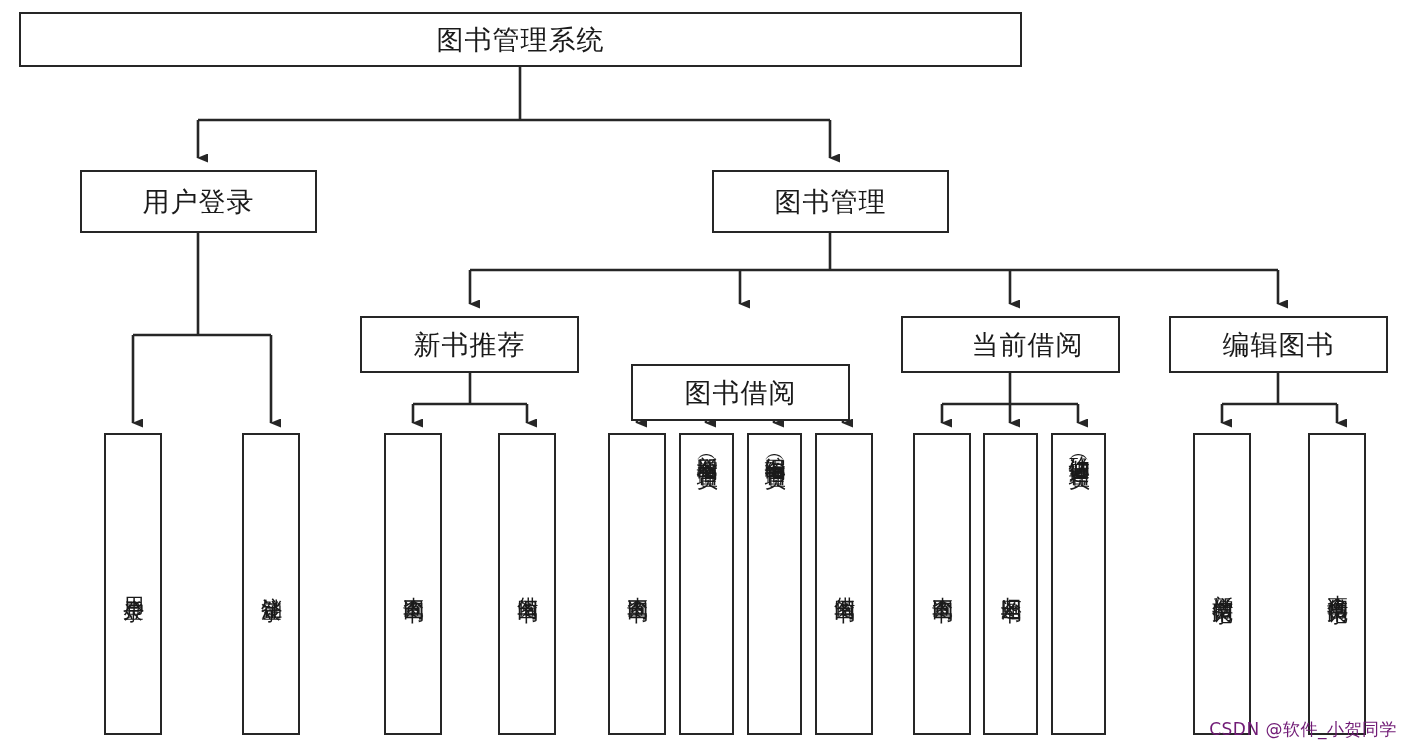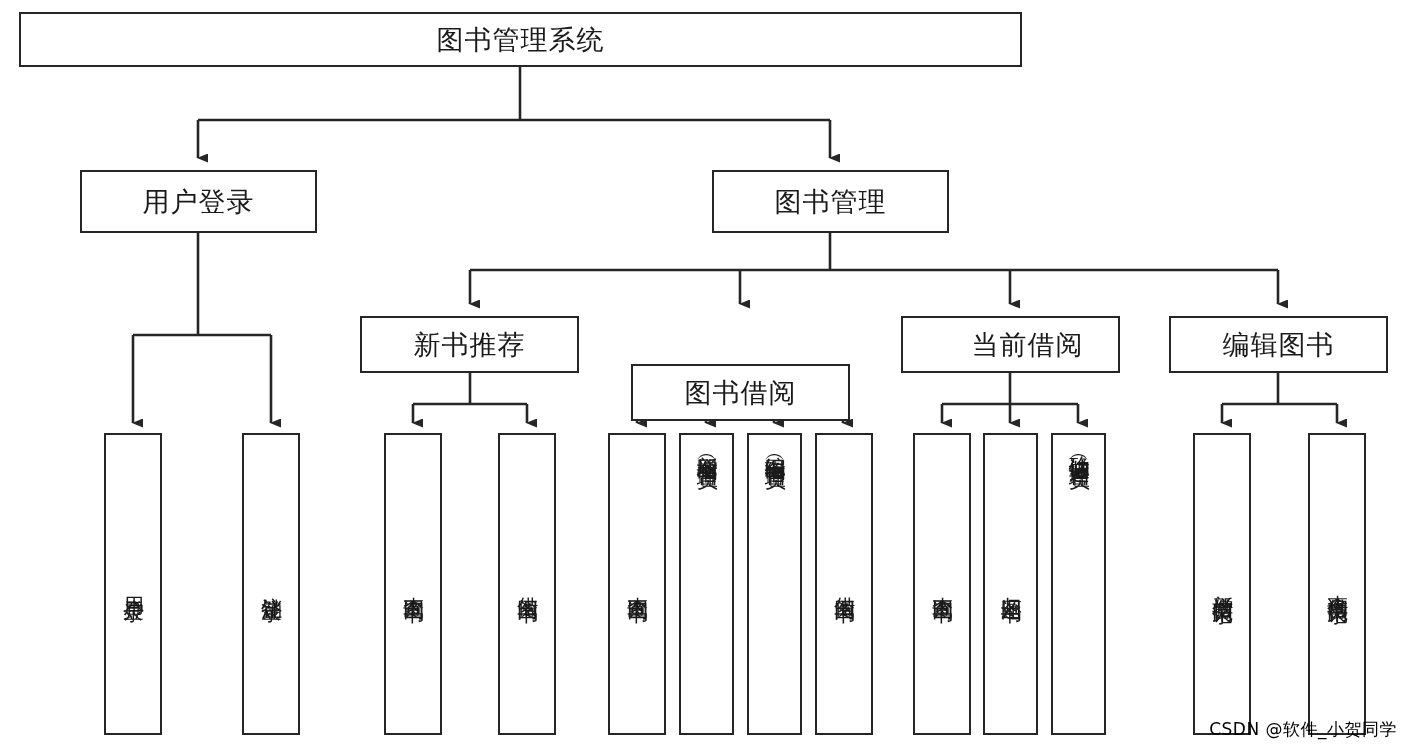--- a/index.html
+++ b/index.html
@@ -59,21 +59,21 @@
   }
   .node.vertical.mid {
     align-items: center;
     padding-top: 0;
   }
   #watermark {
     position: absolute;
     right: 8px;
     bottom: 6px;
     font-size: 17px;
-    color: #000000;
+    color: #701a75;
     letter-spacing: 0.5px;
     z-index: 3;
     white-space: nowrap;
   }
 </style>
 </head>
 <body>
 
 <div id="canvas">
 

